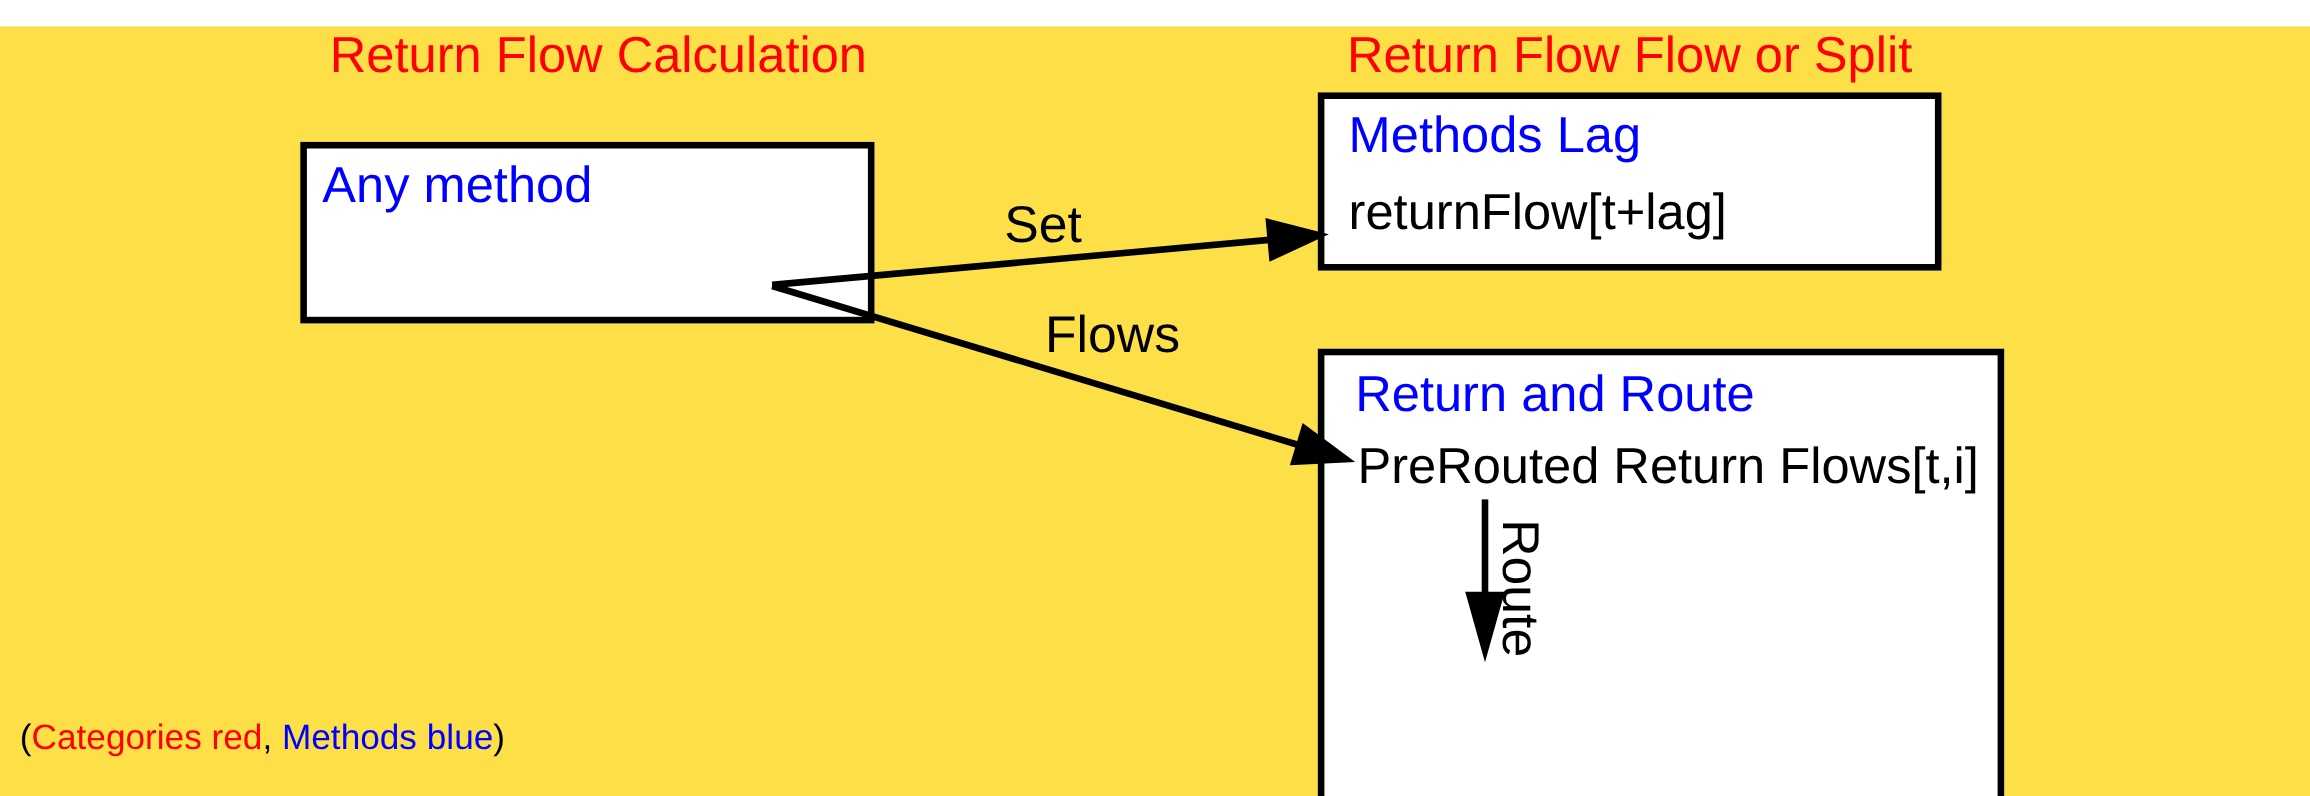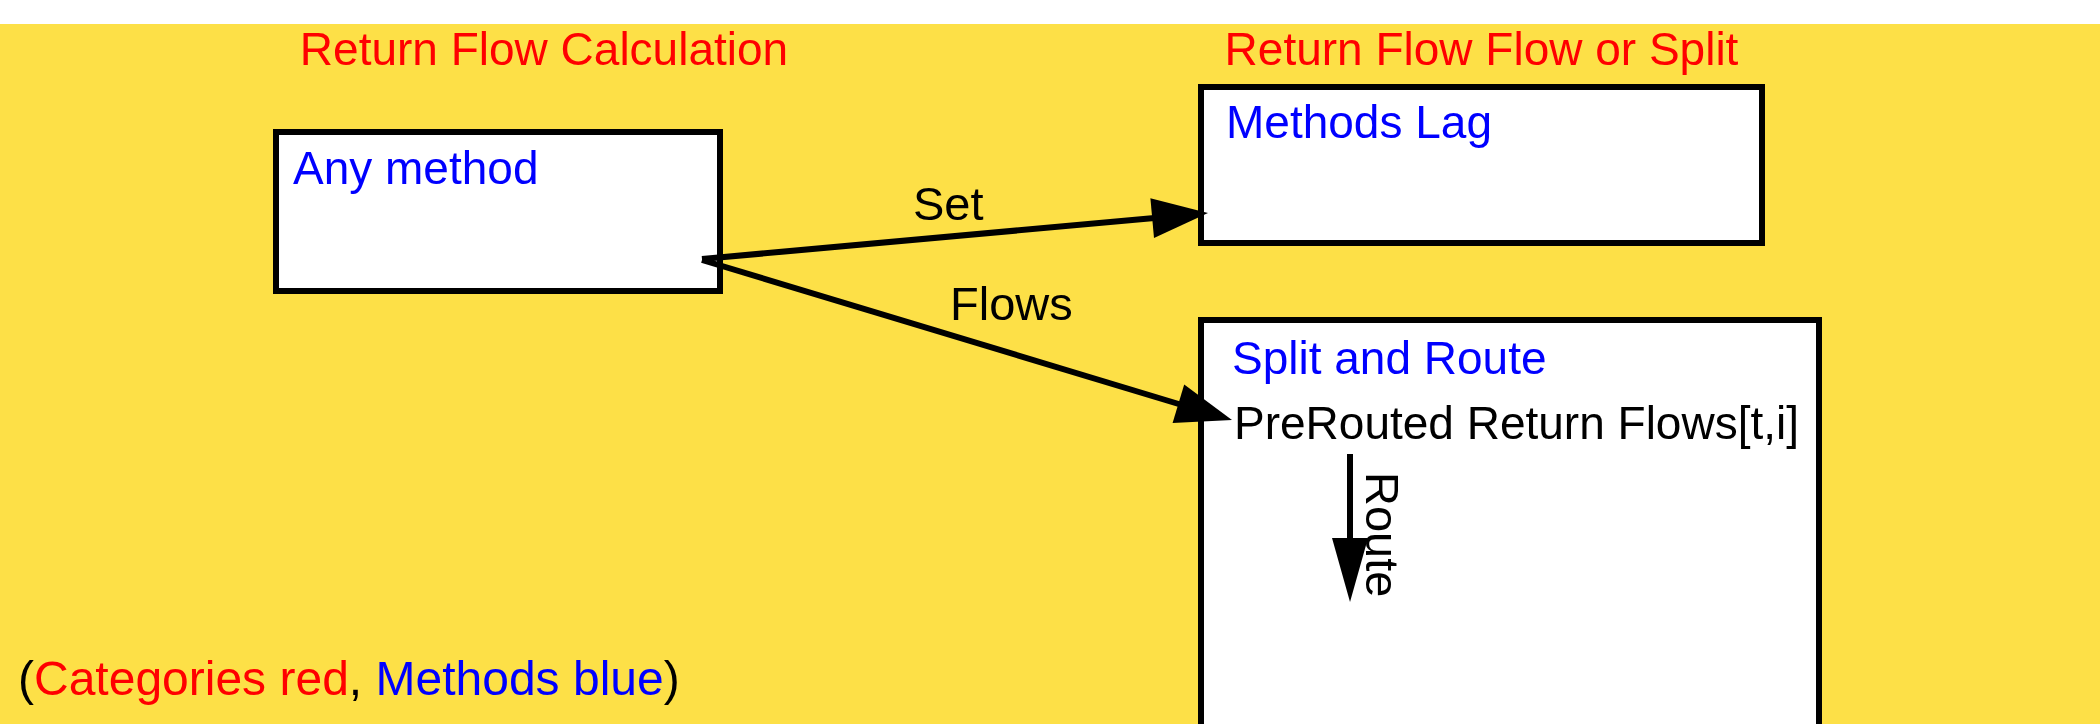--- a/index.html
+++ b/index.html
@@ -47,21 +47,21 @@
     font-size: 47px;
     line-height: 1.1;
     white-space: nowrap;
   }
   .rotated {
     transform: rotate(90deg);
     transform-origin: 0 0;
   }
   .legend {
     color: #000000;
-    font-size: 48px;
+    font-size: 32px;
     line-height: 1.1;
     white-space: nowrap;
   }
   .legend .red-part { color: #ff0000; }
   .legend .blue-part { color: #0000ff; }
   svg.overlay {
     position: absolute;
     left: 0; top: 0;
     width: 2100px; height: 724px;
     pointer-events: none;
@@ -69,30 +69,31 @@
 </style>
 </head>
 <body>
 
 <div id="canvas">
 
   <div class="abs category-title" style="left:273px; top:0px; width:542px;">Return Flow Calculation</div>
 
   <div class="abs category-title" style="left:1198px; top:0px; width:567px;">Return Flow Flow or Split</div>
 
-  <div class="flow-box" style="left:273px; top:105px; width:450px; height:165px;">
+  <div class="flow-box" style="left:273px; top:105px; width:522px; height:165px;">
     <div class="abs method-label" style="left:14px; top:8px;">Any method</div>
   </div>
 
   <div class="flow-box" style="left:1198px; top:60px; width:567px; height:162px;">
     <div class="abs method-label" style="left:22px; top:7px;">Methods Lag</div>
+    <div class="abs variable-label" style="left:22px; top:77px;">returnFlow[t+lag]</div>
   </div>
 
   <div class="flow-box" style="left:1198px; top:293px; width:624px; height:422px;">
-    <div class="abs method-label" style="left:28px; top:10px;">Split and Route</div>
+    <div class="abs method-label" style="left:28px; top:10px;">Return and Route</div>
     <div class="abs variable-label" style="left:30px; top:75px;">PreRouted Return Flows[t,i]</div>
   </div>
 
   <div class="abs arrow-label" style="left:913px; top:154px;">Set</div>
 
   <div class="abs arrow-label" style="left:950px; top:254px;">Flows</div>
 
   <div class="abs arrow-label rotated" style="left:1408px; top:448px;">Route</div>
 
   <svg class="overlay" viewBox="0 0 2100 724" xmlns="http://www.w3.org/2000/svg">

